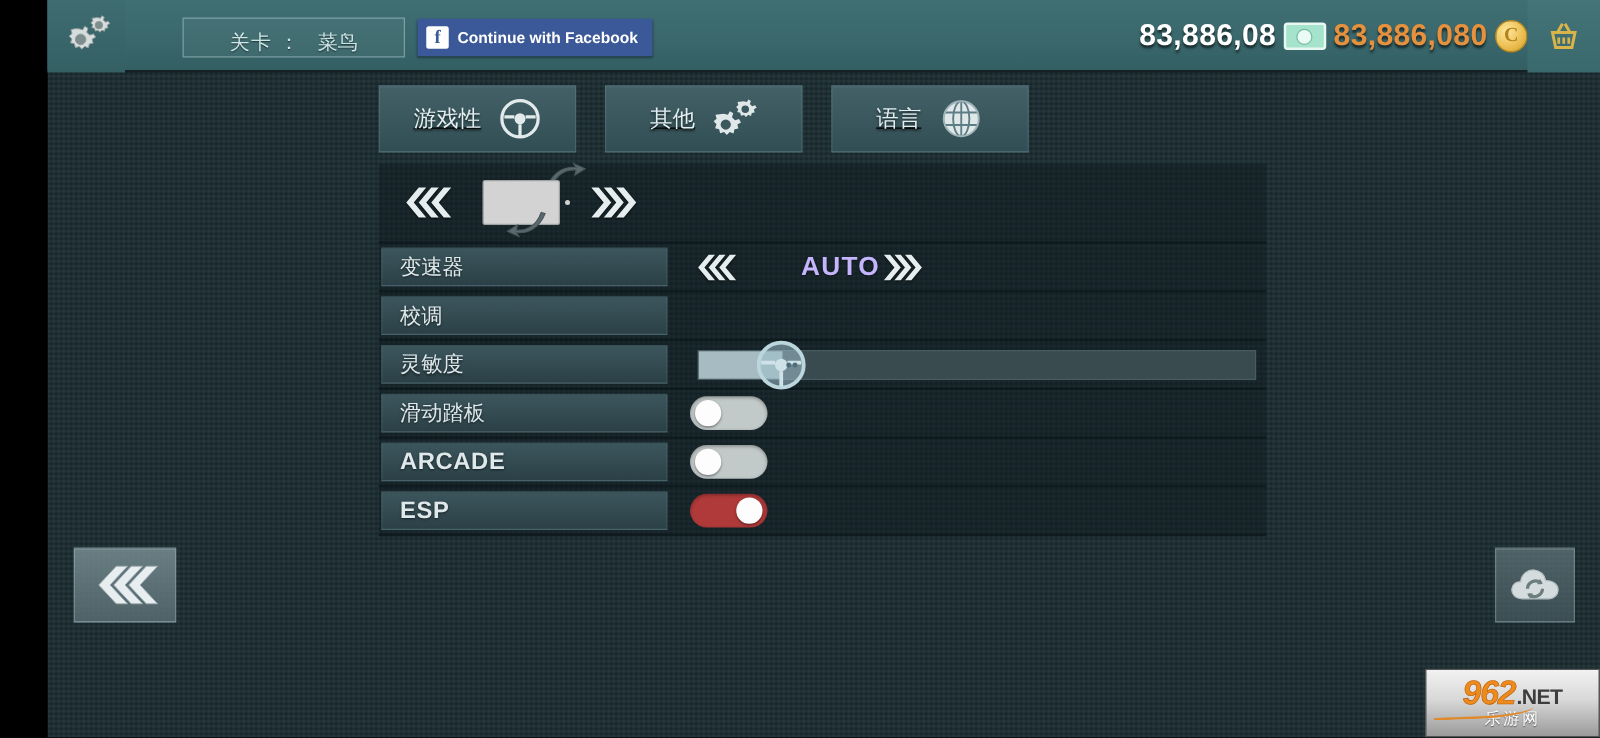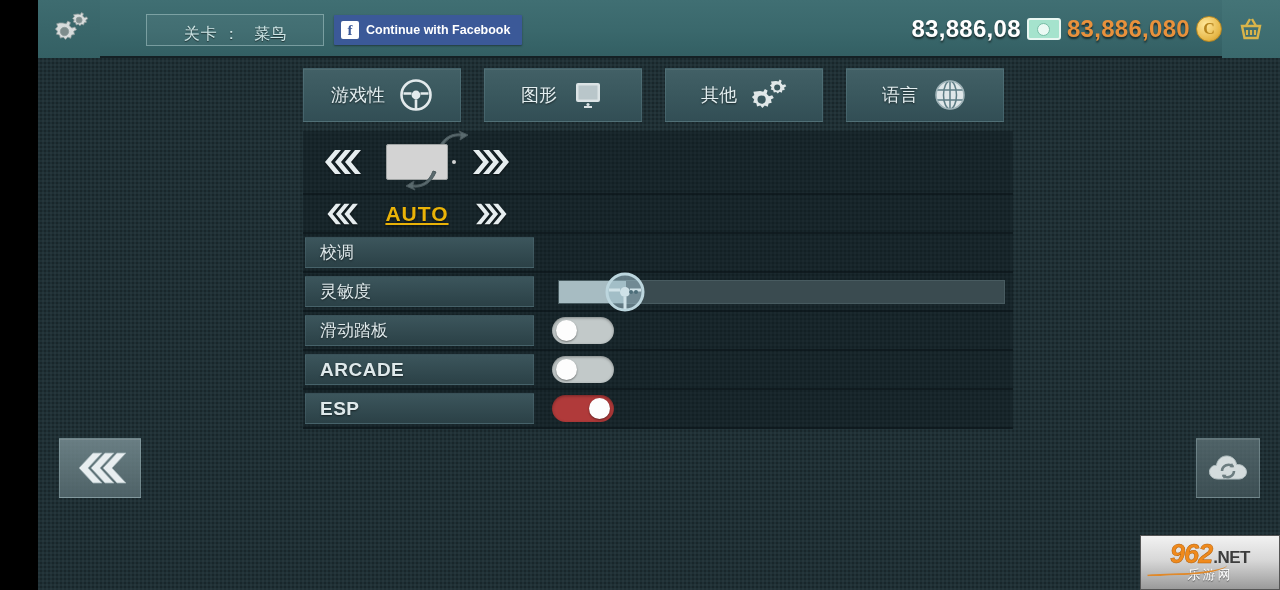--- a/index.html
+++ b/index.html
@@ -99,21 +99,21 @@
     display: flex; align-items: center; justify-content: center;
     font-family: "Liberation Serif", serif;
   }
   .basket-btn {
     position: absolute; right: 0; top: 0; width: 58px; height: 58px;
     background: linear-gradient(180deg,#447477,#3a696d);
     display: flex; align-items: center; justify-content: center;
     cursor: pointer;
   }
   
-  .tabs { position: absolute; left: 303px; top: 68px; display: flex; gap: 23px; }
+  .tabs { position: absolute; left: 303px; top: 68px; display: flex; gap: 23px; text-decoration: underline; }
   .tab {
     width: 158px; height: 54px;
     background: linear-gradient(180deg,#426066 0%,#3a585e 48%,#324e55 100%);
     border: 1px solid rgba(150,190,200,0.18);
     display: flex; align-items: center; justify-content: center; gap: 14px;
     cursor: pointer;
     box-shadow: inset 0 1px 0 rgba(255,255,255,.07);
   }
   .tab .tab-label {
     color: #e3eef0; font-size: 18px;
@@ -149,25 +149,24 @@
     position: relative;
   }
   
   .sel { display: flex; align-items: center; }
   .chev {
     display: flex; cursor: pointer;
     filter: drop-shadow(0 1px 1px rgba(0,0,0,.6));
   }
   .chev svg { display: block; }
   .sel-value {
-    width: 112px; text-align: center;
-    color: #eab308; font-size: 21px; font-weight: bold;
+    width: 112px; text-align: right;
+    color: #c4b5fd; font-size: 21px; font-weight: bold;
     letter-spacing: 1px;
     text-shadow: 0 1px 2px rgba(0,0,0,.55);
-    text-decoration: underline;
   }
   .sel-value.graphic {
     display: flex; align-items: center; justify-content: center;
     position: relative; height: 56px;
   }
   .tilt-box {
     width: 62px; height: 36px; background: #d3d3d3;
     border: 1px solid #9fa3a3; border-radius: 2px;
     position: relative;
   }
@@ -306,31 +305,20 @@
       <span class="tab-label">游戏性</span>
       <span class="tab-icon">
         <svg width="34" height="34" viewBox="0 0 34 34">
           <circle cx="17" cy="17" r="14.5" fill="none" stroke="#e3eaec" stroke-width="2.6"></circle>
           <circle cx="17" cy="17" r="4.4" fill="#e3eaec"></circle>
           <path d="M4.5 15.5 h8 M29.5 15.5 h-8 M17 21.4 v9.5" stroke="#e3eaec" stroke-width="2.6"></path>
         </svg>
       </span>
     </div>
 
-    <div class="tab">
-      <span class="tab-label">图形</span>
-      <span class="tab-icon">
-        <svg width="34" height="32" viewBox="0 0 34 32">
-          <rect x="5" y="4" width="24" height="19" rx="2" fill="#dbe3e5"></rect>
-          <rect x="7.5" y="6.5" width="19" height="14" fill="#b9c6ca"></rect>
-          <circle cx="17" cy="25.5" r="1.6" fill="#dbe3e5"></circle>
-          <rect x="13" y="27" width="8" height="2" fill="#dbe3e5"></rect>
-        </svg>
-      </span>
-    </div>
 
     <div class="tab">
       <span class="tab-label">其他</span>
       <span class="tab-icon">
         <svg width="36" height="34" viewBox="0 0 36 34">
           <g fill="#e0e7e8">
             <path d="M9 13 l3.3 .8 1.6-2.9 2.7 1.6 -1 3.2 2.4 2.5 3.2-1 1.6 2.7 -2.9 1.6 .8 3.3 -3.1 .6 -.8 3.3 -3-1.2 -2.4 2.4 -2.1-2.3 -3.2 .9 -.8-3.2 -3.2-.8 1.1-3.1 -2.3-2.4 2.4-2.1 -.9-3.2z"></path>
             <circle cx="10.6" cy="21.6" r="4.1" fill="#3a585e"></circle>
             <path d="M25 3 l2.5 .6 1.2-2.1 2 1.2 -.8 2.4 1.8 1.9 2.4-.8 1.2 2 -2.2 1.2 .6 2.5 -2.3 .4 -.6 2.4 -2.2-.9 -1.8 1.8 -1.6-1.7 -2.4 .7 -.6-2.4 -2.4-.6 .8-2.3 -1.7-1.8 1.8-1.6 -.7-2.4z"></path>
             <circle cx="26.2" cy="9.4" r="3" fill="#3a585e"></circle>
@@ -390,20 +378,21 @@
                 <path d="M10 1 L20 13 L10 25 L16 25 L26 13 L16 1 z"></path>
                 <path d="M20 1 L30 13 L20 25 L26 25 L36 13 L26 1 z"></path>
               </g>
             </svg>
           </span>
         </div>
       </div>
     </div>
 
     <div class="row std">
+      <div class="row-label">变速器</div>
       <div class="row-control">
         <div class="sel">
           <span class="chev">
             <svg width="40" height="22" viewBox="0 0 40 26">
               <g fill="#e6edef">
                 <path d="M14 1 L4 13 L14 25 L20 25 L10 13 L20 1 z"></path>
                 <path d="M24 1 L14 13 L24 25 L30 25 L20 13 L30 1 z"></path>
                 <path d="M34 1 L24 13 L34 25 L40 25 L30 13 L40 1 z"></path>
               </g>
             </svg>

